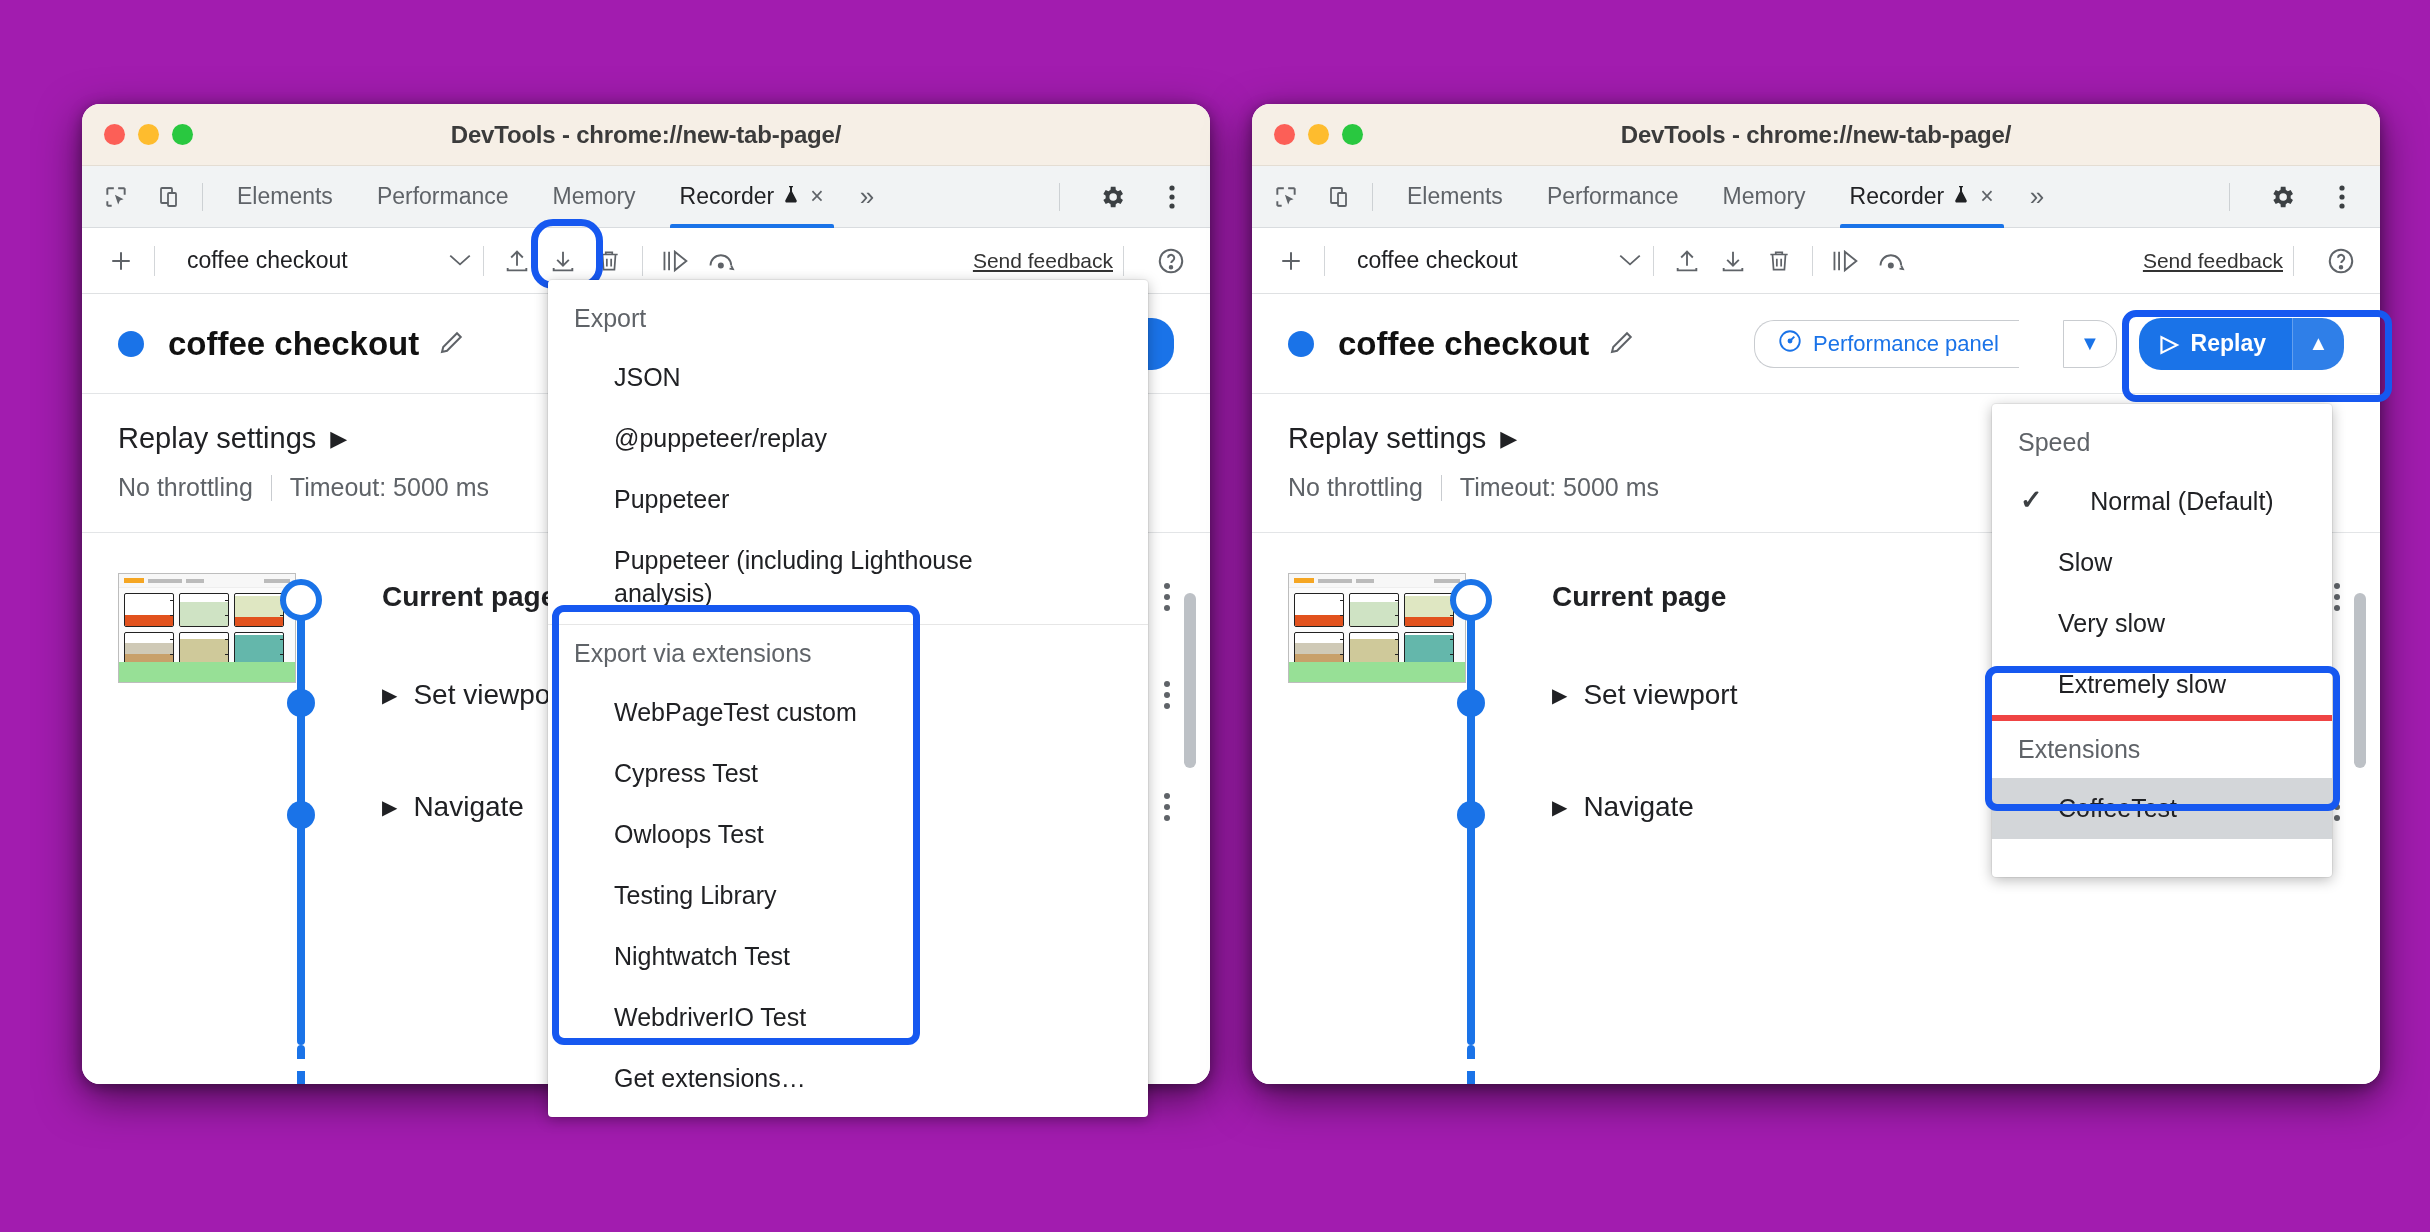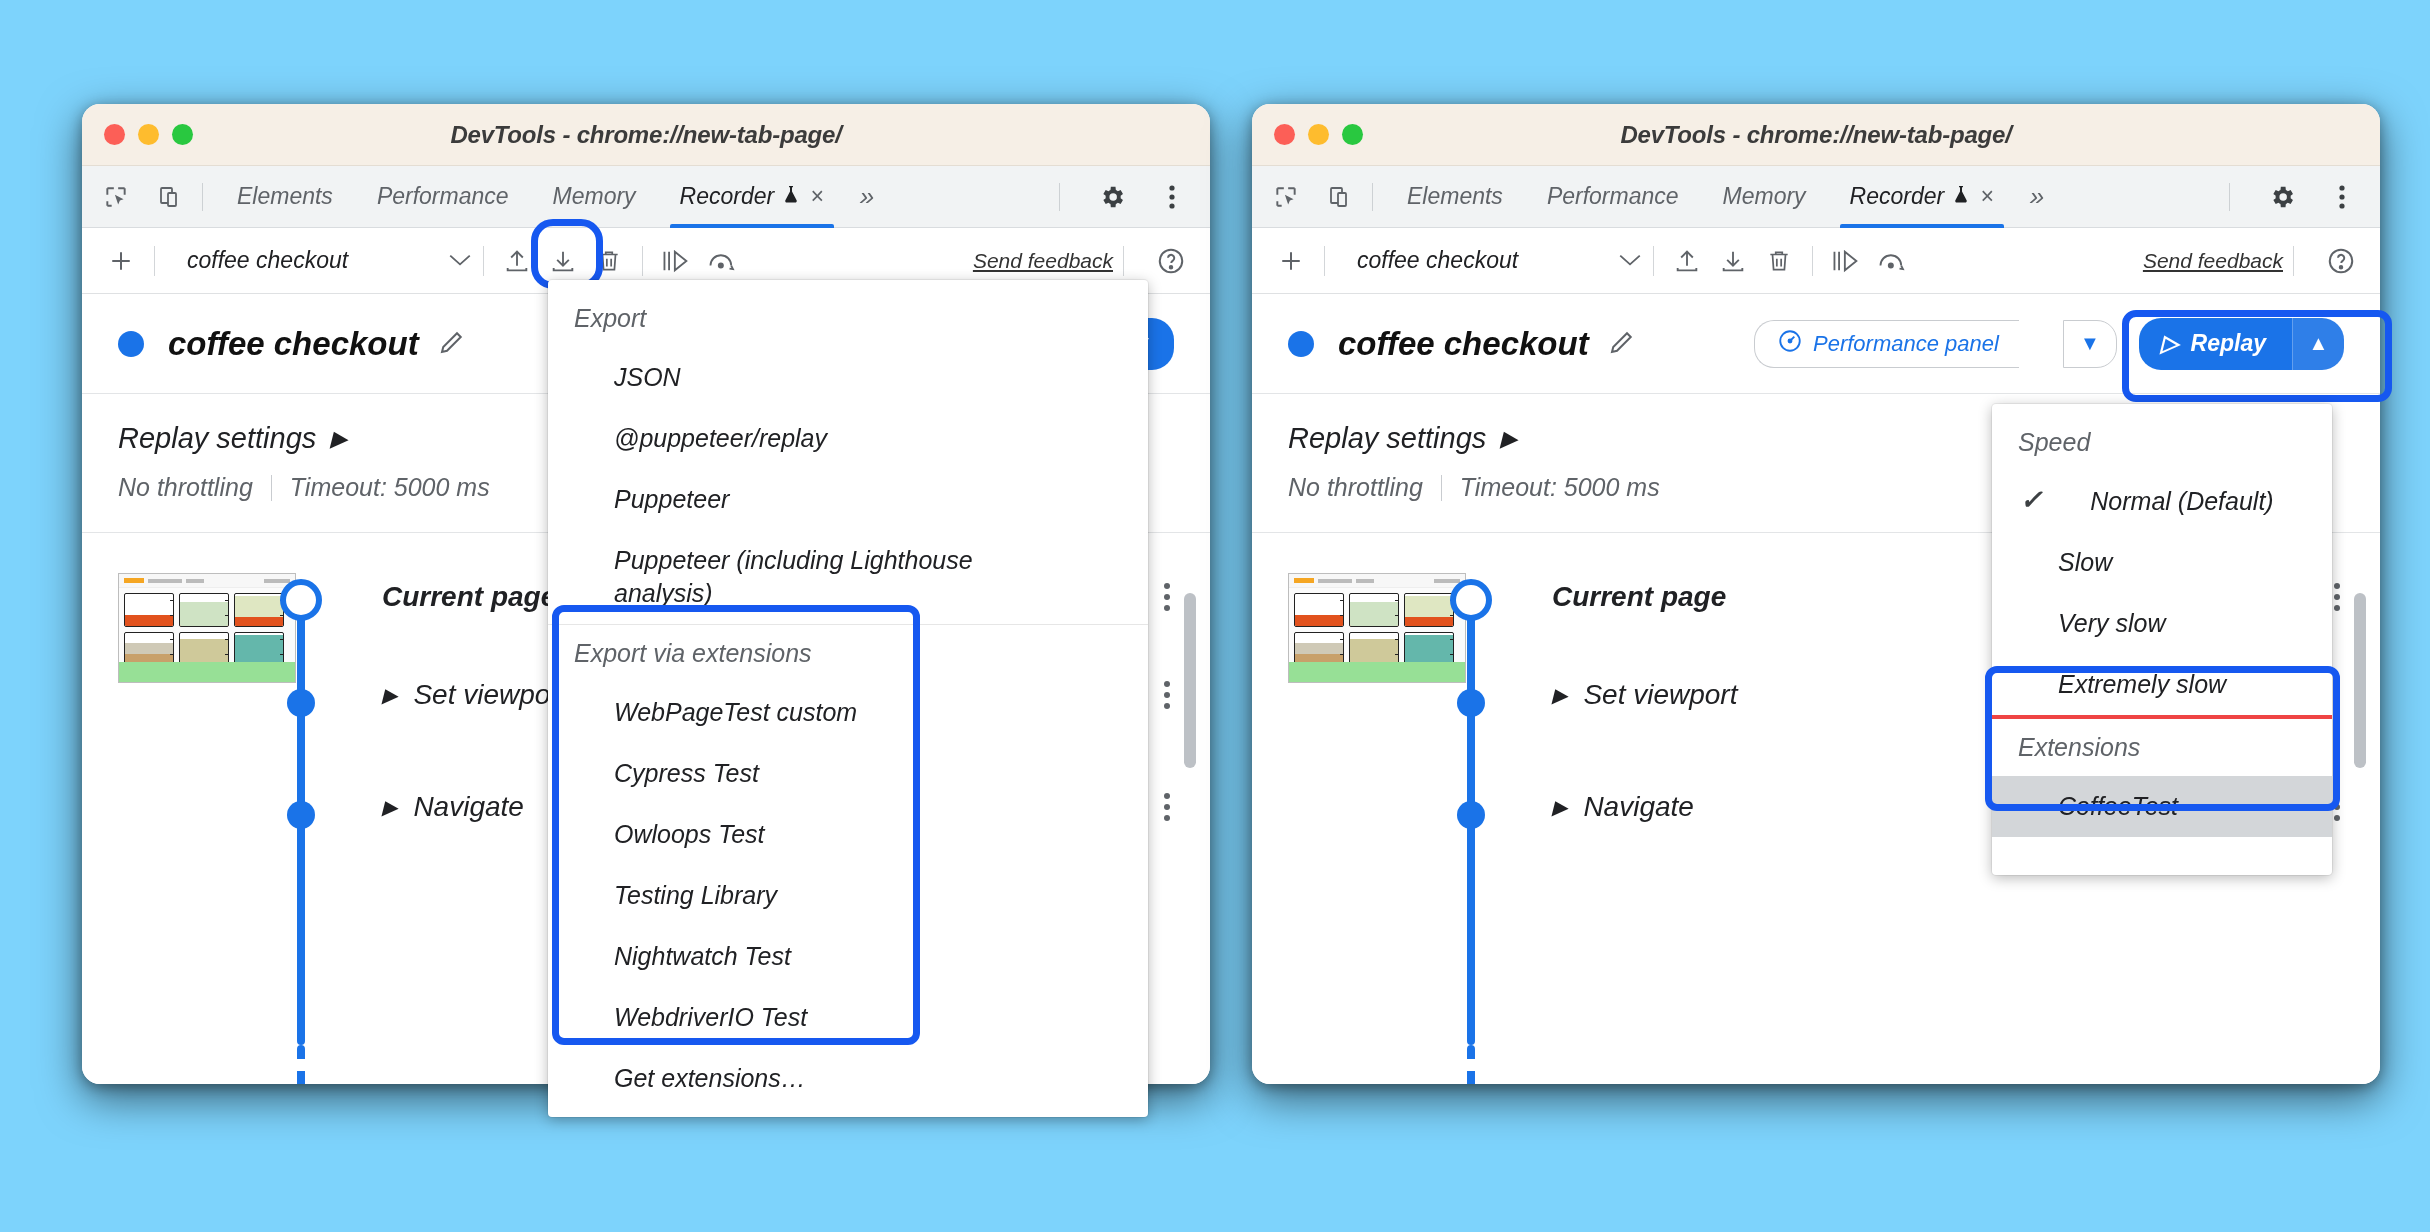--- a/index.html
+++ b/index.html
@@ -5,22 +5,21 @@
   * { box-sizing: border-box; margin: 0; padding: 0; }
   html, body {
     width: 2430px; height: 1232px;
     background: #ffffff;
     font-family: "Liberation Sans", sans-serif;
     overflow: hidden;
   }
   .stage {
     position: relative;
     width: 2430px; height: 1232px;
-    background: #7dd3fc;
-    font-style: italic;
+    background: #a21caf;
   }
 
   
   .window {
     position: absolute;
     background: #ffffff;
     border-radius: 18px;
     box-shadow: 0 14px 44px rgba(0,0,0,0.55), 0 3px 14px rgba(0,0,0,0.35);
     overflow: hidden;
   }
@@ -736,21 +735,21 @@
       <div class="scrollbar" style="top:60px;"></div>
     </div>
   </div>
 
   <div class="menu menu-speed">
     <div class="menu-section">Speed</div>
     <div class="menu-item checked">Normal (Default)</div>
     <div class="menu-item">Slow</div>
     <div class="menu-item">Very slow</div>
     <div class="menu-item">Extremely slow</div>
-    <div class="menu-section" style="border-top:4px solid #ef4444;">Extensions</div>
+    <div class="menu-section" style="border-top:6px solid #ef4444;">Extensions</div>
     <div class="menu-item hl">CoffeeTest</div>
     <div style="height:26px;"></div>
   </div>
 
   <div class="ring" style="left:2122px; top:310px; width:270px; height:92px; border-radius:14px;"></div>
   <div class="ext-box" style="left:1985px; top:666px; width:355px; height:145px;"></div>
 
 </div>
 
 </body></html>

